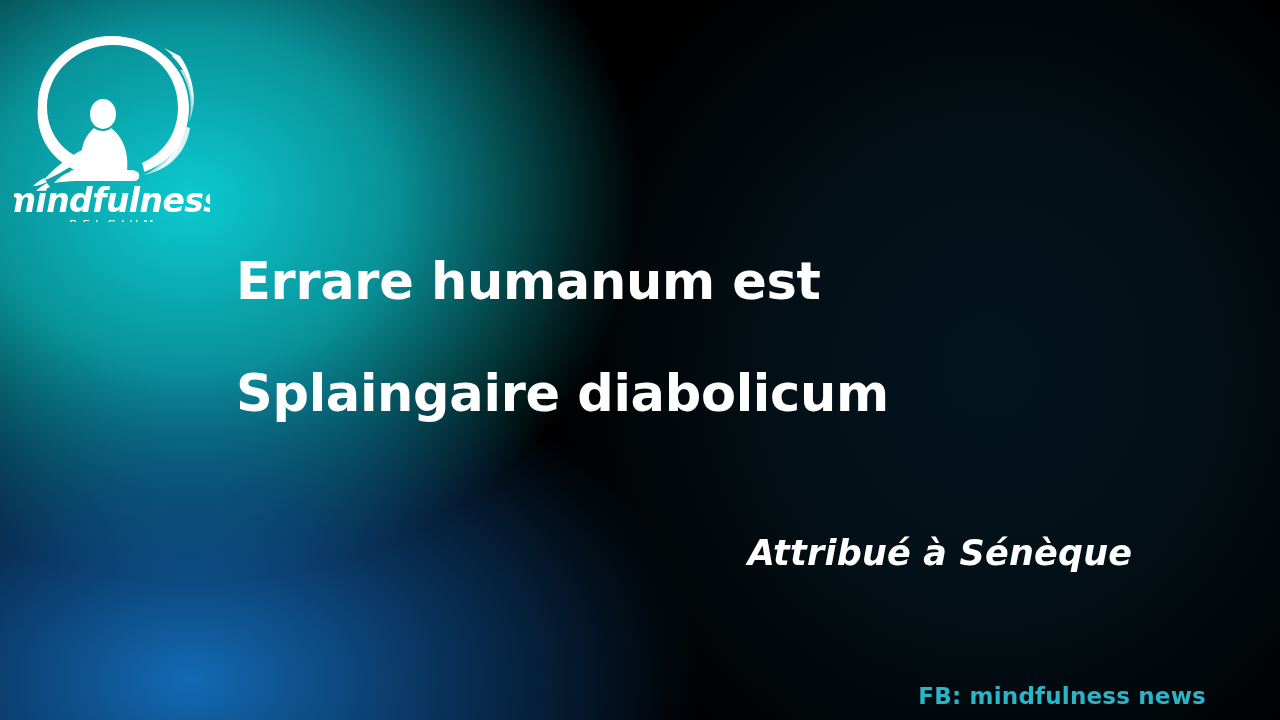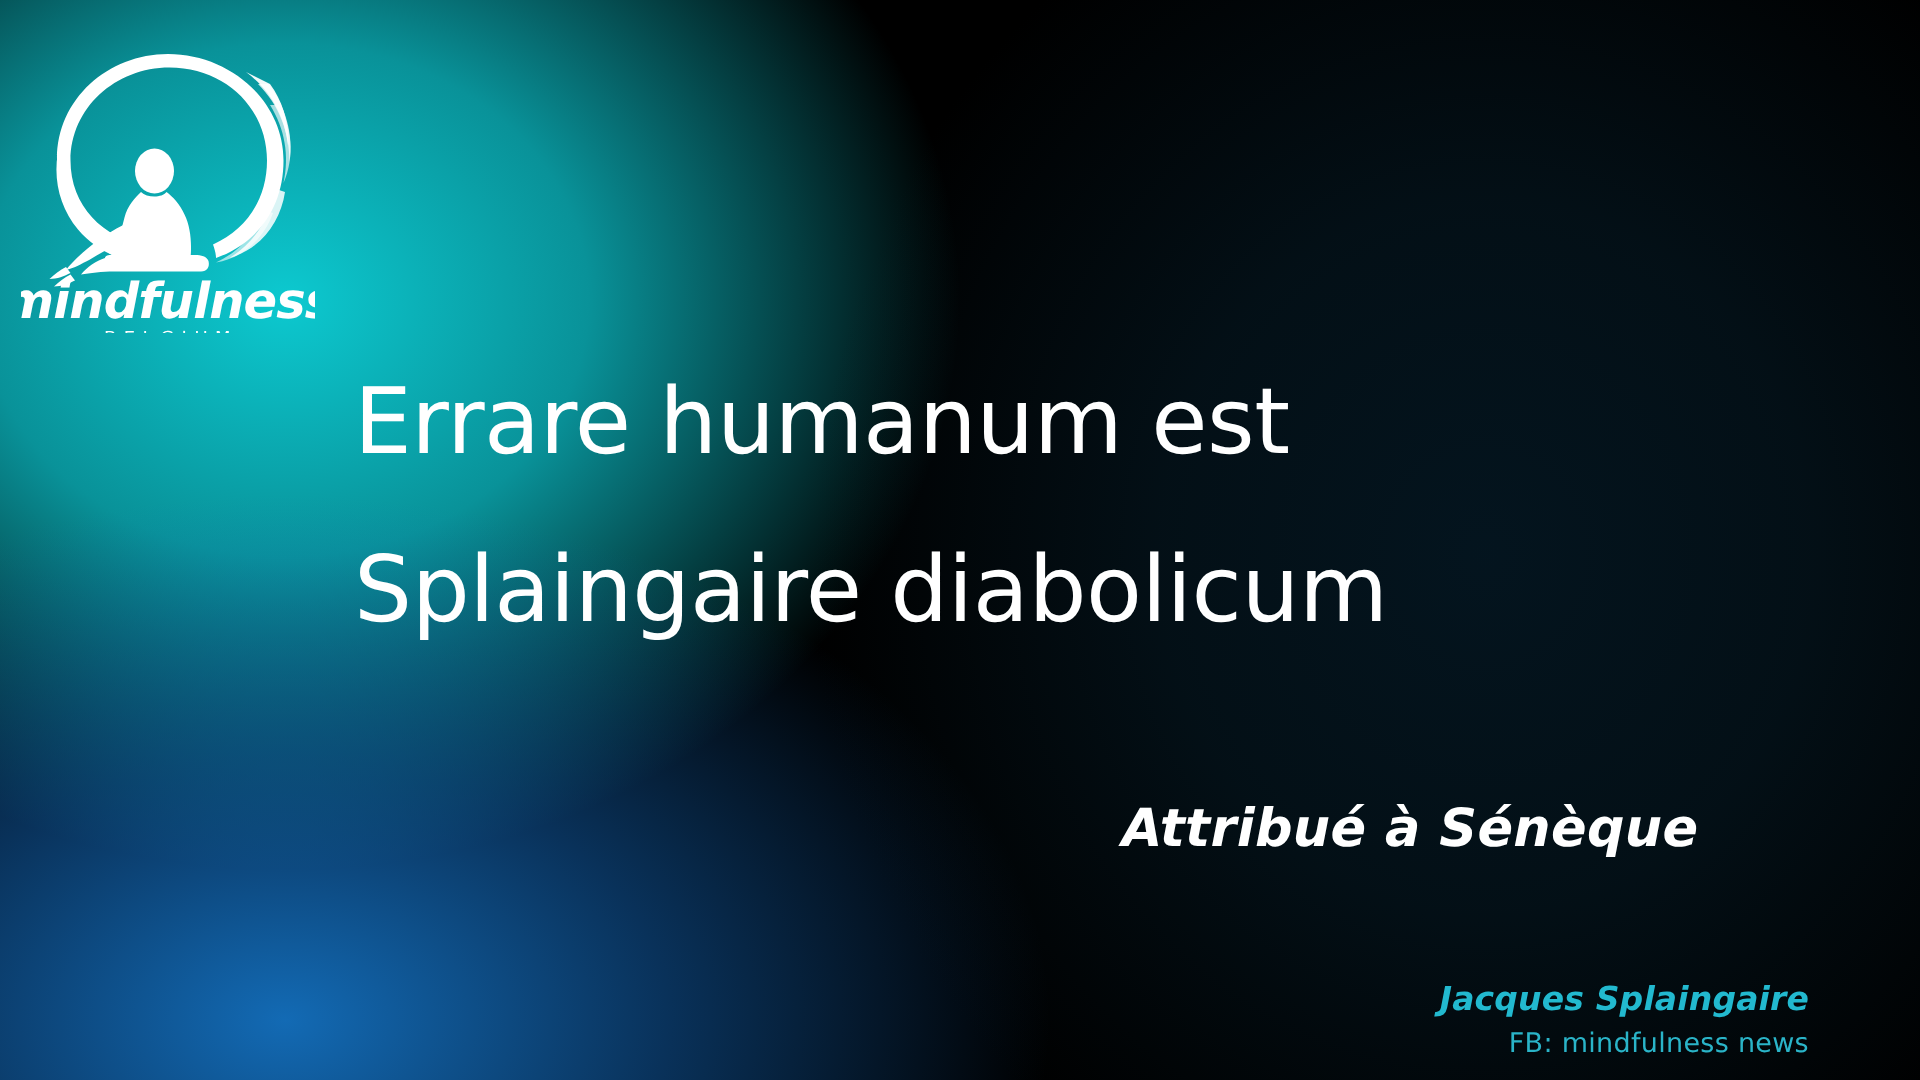--- a/index.html
+++ b/index.html
@@ -90,22 +90,22 @@
 
   
   #quote {
     position: absolute;
     left: 236px;
     top: 226px;
     width: 1000px;
   }
   .quote-line {
     color: #ffffff;
-    font-size: 61px;
-    font-weight: normal;
+    font-size: 51px;
+    font-weight: bold;
     line-height: 112px;
     letter-spacing: -0.3px;
     white-space: nowrap;
   }
 
   
   #attribution {
     position: absolute;
     left: 560px;
     top: 533px;
@@ -130,22 +130,22 @@
     color: #22b9cf;
     font-size: 22px;
     font-weight: bold;
     font-style: italic;
     line-height: 30px;
     letter-spacing: 0.1px;
     white-space: nowrap;
   }
   #credit-handle {
     color: #2ab4c8;
-    font-size: 18px;
-    font-weight: normal;
+    font-size: 23px;
+    font-weight: bold;
     line-height: 28px;
     letter-spacing: 0.2px;
     white-space: nowrap;
   }
 </style>
 </head>
 <body>
 
 <div id="slide">
 
@@ -228,17 +228,16 @@
   </div>
 
   <div id="quote">
     <div class="quote-line">Errare humanum est</div>
     <div class="quote-line">Splaingaire diabolicum</div>
   </div>
 
   <div id="attribution">Attribué à Sénèque</div>
 
   <div id="credits">
-    <div id="credit-name">Jacques Splaingaire</div>
     <div id="credit-handle">FB: mindfulness news</div>
   </div>
 
 </div>
 
 </body></html>

